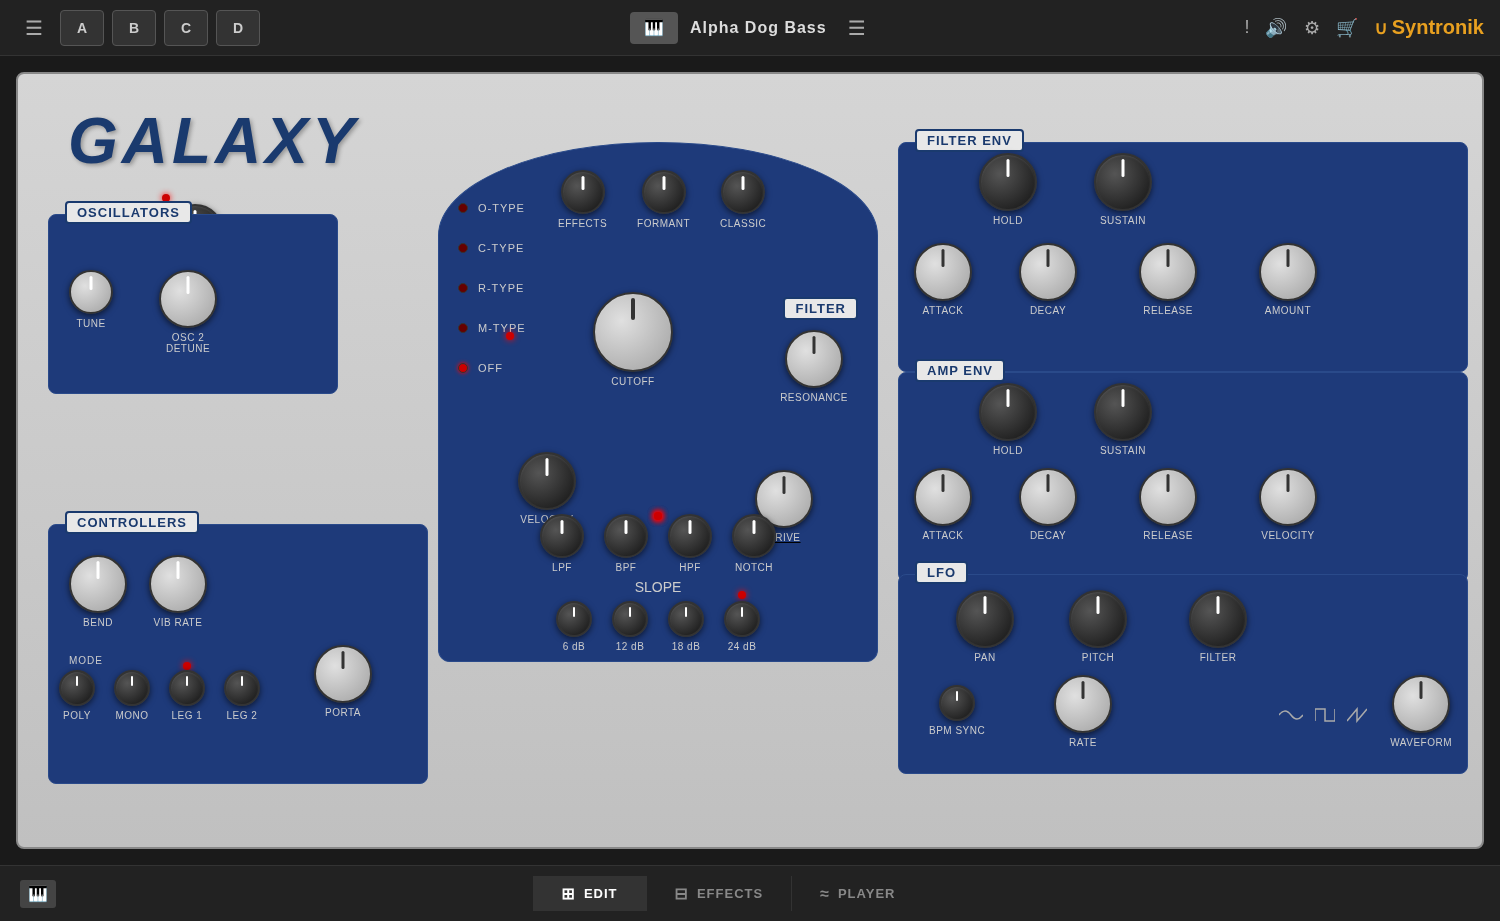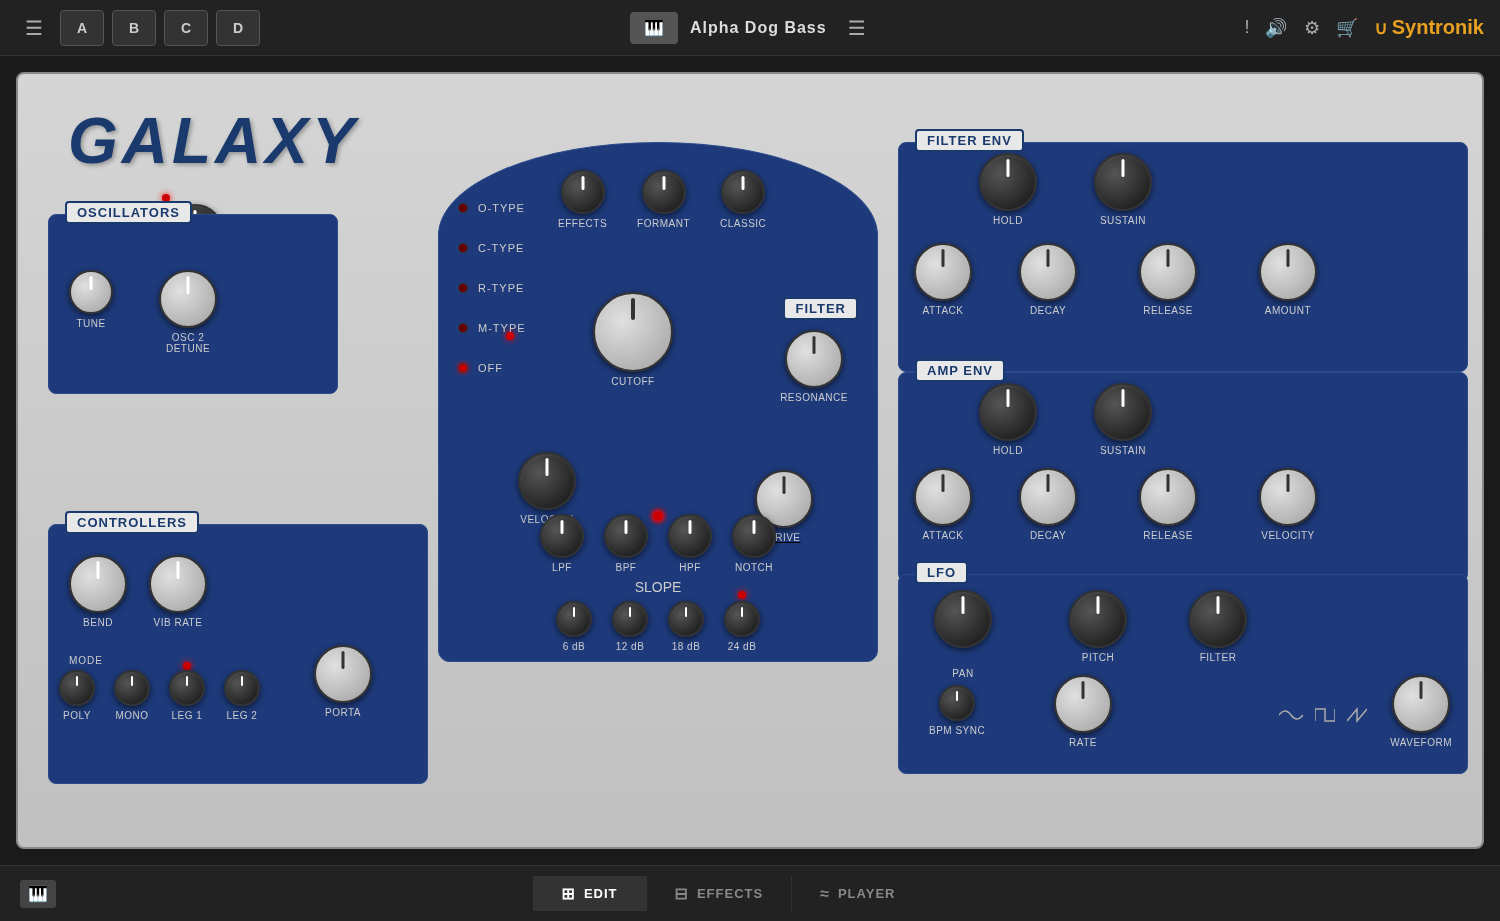--- a/index.html
+++ b/index.html
@@ -614,21 +614,21 @@
     </div>
     <div class="knob-container" style="position:absolute;left:360px;top:95px;">
       <div class="knob knob-medium knob-white"></div>
       <span class="knob-label">VELOCITY</span>
     </div>
   </div>
 
   <div class="section-panel lfo-panel">
     <span class="section-label">LFO</span>
 
-    <div class="knob-container" style="position:absolute;left:35px;top:15px;gap:16px;">
+    <div class="knob-container" style="position:absolute;left:57px;top:15px;">
       <div class="knob knob-medium"></div>
       <span class="knob-label">PAN</span>
     </div>
     <div class="knob-container" style="position:absolute;left:170px;top:15px;">
       <div class="knob knob-medium"></div>
       <span class="knob-label">PITCH</span>
     </div>
     <div class="knob-container" style="position:absolute;left:290px;top:15px;">
       <div class="knob knob-medium"></div>
       <span class="knob-label">FILTER</span>

